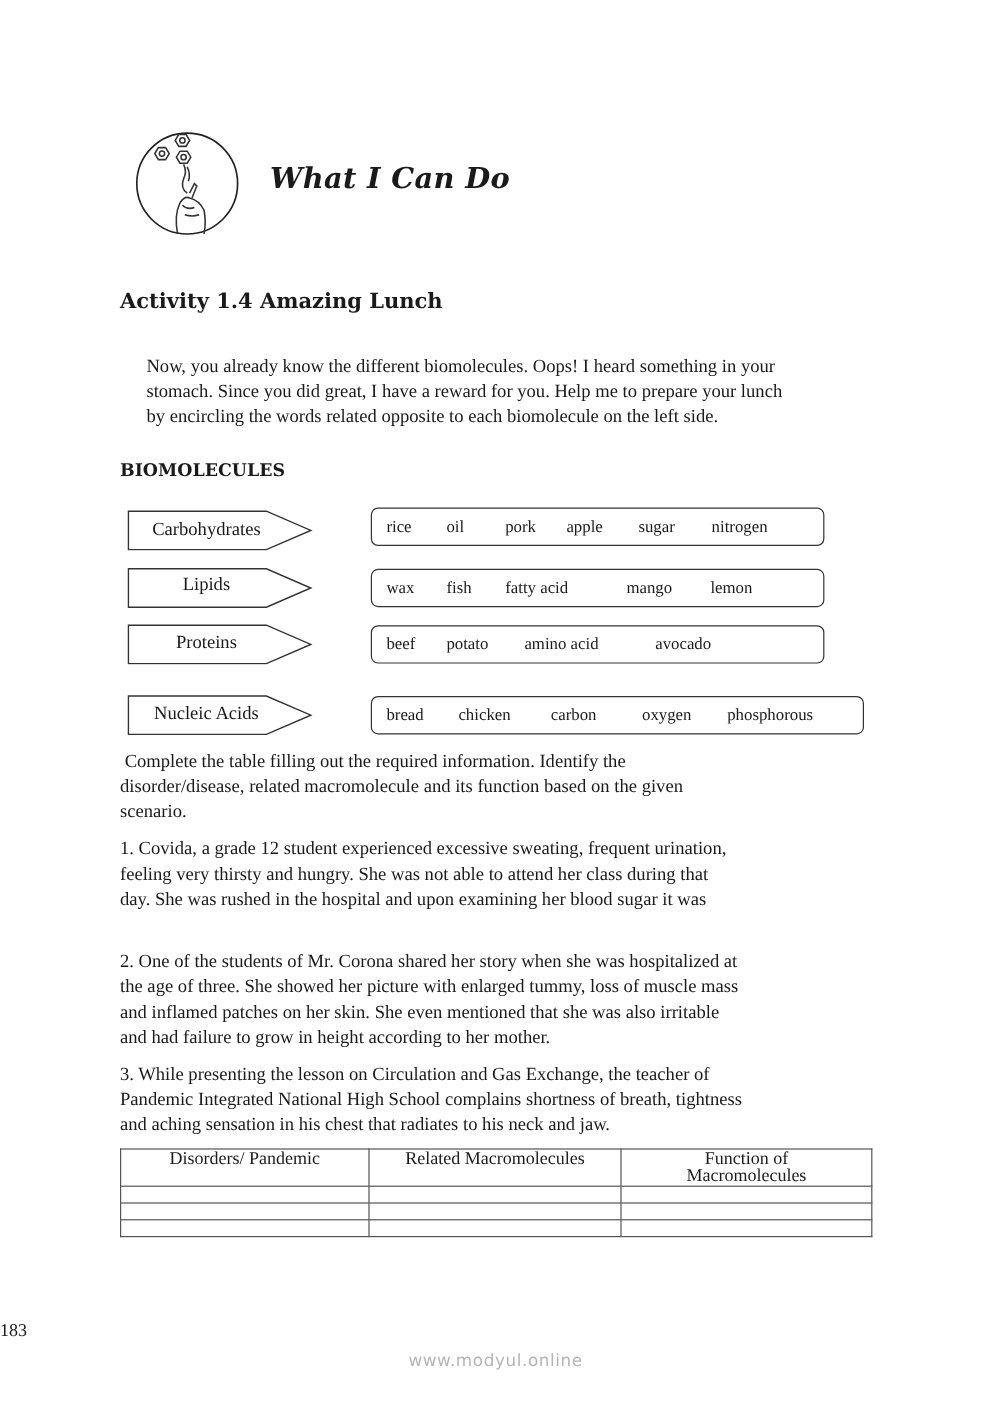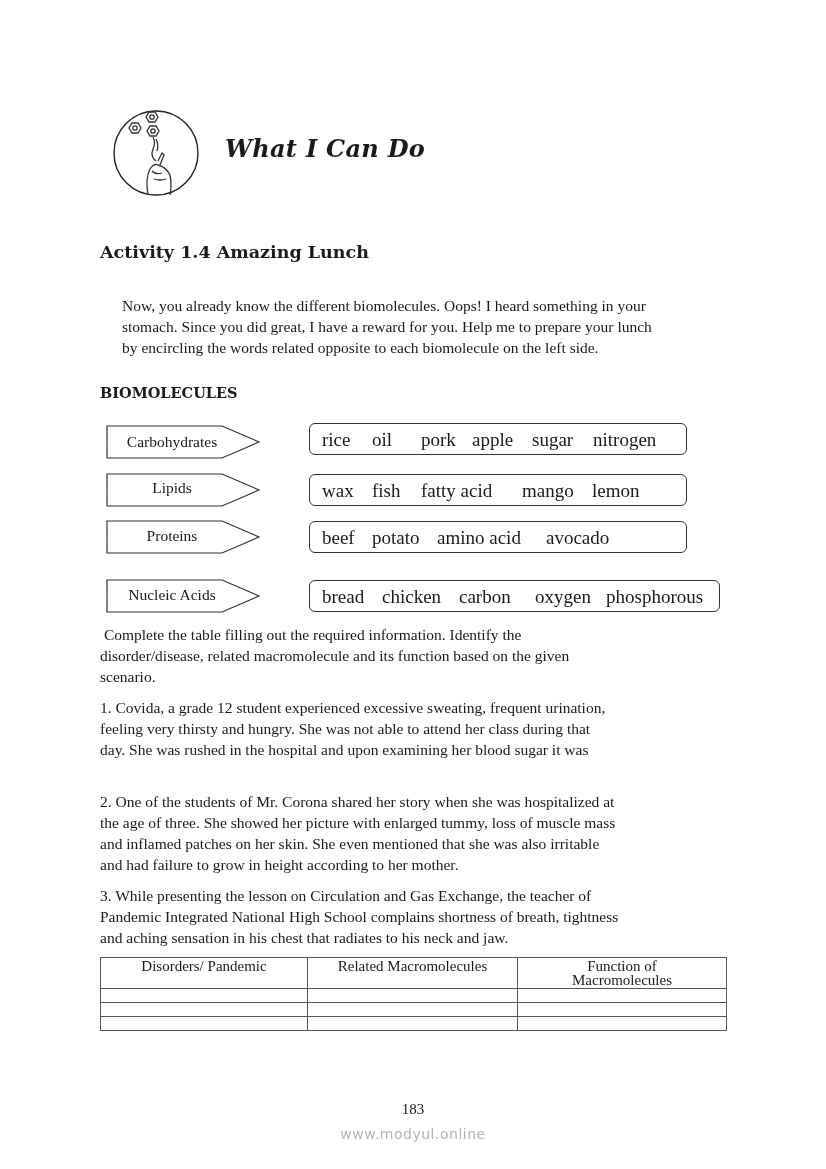--- a/index.html
+++ b/index.html
@@ -17,37 +17,37 @@
   .para { font-family: "Liberation Serif", serif; font-size: 15.5px; line-height: 21px; width: 635px; }
   #intro { left: 100px; top: 295px; margin-left: 22px; }
   #bio-heading { left: 100px; top: 384px; font-family: "DejaVu Serif", serif; font-weight: bold; font-size: 14.5px; }
 
   
   .pent { position: absolute; left: 106px; width: 154px; height: 34px; }
   .pent svg { position: absolute; left: 0; top: 0; }
   .pent span { position: absolute; left: 0; width: 132px; top: 0; height: 34px; line-height: 34px;
                text-align: center; font-family: "Liberation Serif", serif; font-size: 15.5px; }
   .words { position: absolute; left: 309px; height: 32px; border: 1.3px solid #333; border-radius: 6px;
-           font-family: "Liberation Serif", serif; font-size: 19px; line-height: 32px; box-sizing: border-box; }
+           font-family: "Liberation Serif", serif; font-size: 14px; line-height: 32px; box-sizing: border-box; }
   .words .w { position: absolute; top: 0; white-space: nowrap; }
 
   #instr { left: 100px; top: 624px; }
   #q1 { left: 100px; top: 697px; }
   #q2 { left: 100px; top: 791px; }
   #q3 { left: 100px; top: 885px; }
 
   
   #answer-table { position: absolute; left: 100px; top: 957px; width: 627px; border-collapse: collapse;
                   font-family: "Liberation Serif", serif; font-size: 15px; }
   #answer-table td, #answer-table th { border: 1px solid #555; padding: 0; font-weight: normal;
                   vertical-align: top; text-align: center; }
   #answer-table th { height: 29px; line-height: 14px; padding-top: 1px; }
   #answer-table td { height: 13px; }
 
-  #page-number { left: 0; width: 826px; text-align: center; top: 1101px; font-family: "Liberation Serif", serif; font-size: 15px; }
+  #page-number { left: 0; width: 826px; text-align: left; top: 1101px; font-family: "Liberation Serif", serif; font-size: 15px; }
   #watermark { left: 0; width: 826px; text-align: center; top: 1126px; font-family: "DejaVu Sans", sans-serif;
                font-size: 14px; color: #b5b5b5; letter-spacing: 0.5px; }
 </style>
 </head>
 <body>
 
 <div id="icon-circle" class="abs">
   <svg width="88" height="88" viewBox="0 0 88 88">
     <circle cx="44" cy="44" r="42" fill="none" stroke="#222" stroke-width="1.4"></circle>
     <g fill="none" stroke="#333" stroke-width="1.3">

